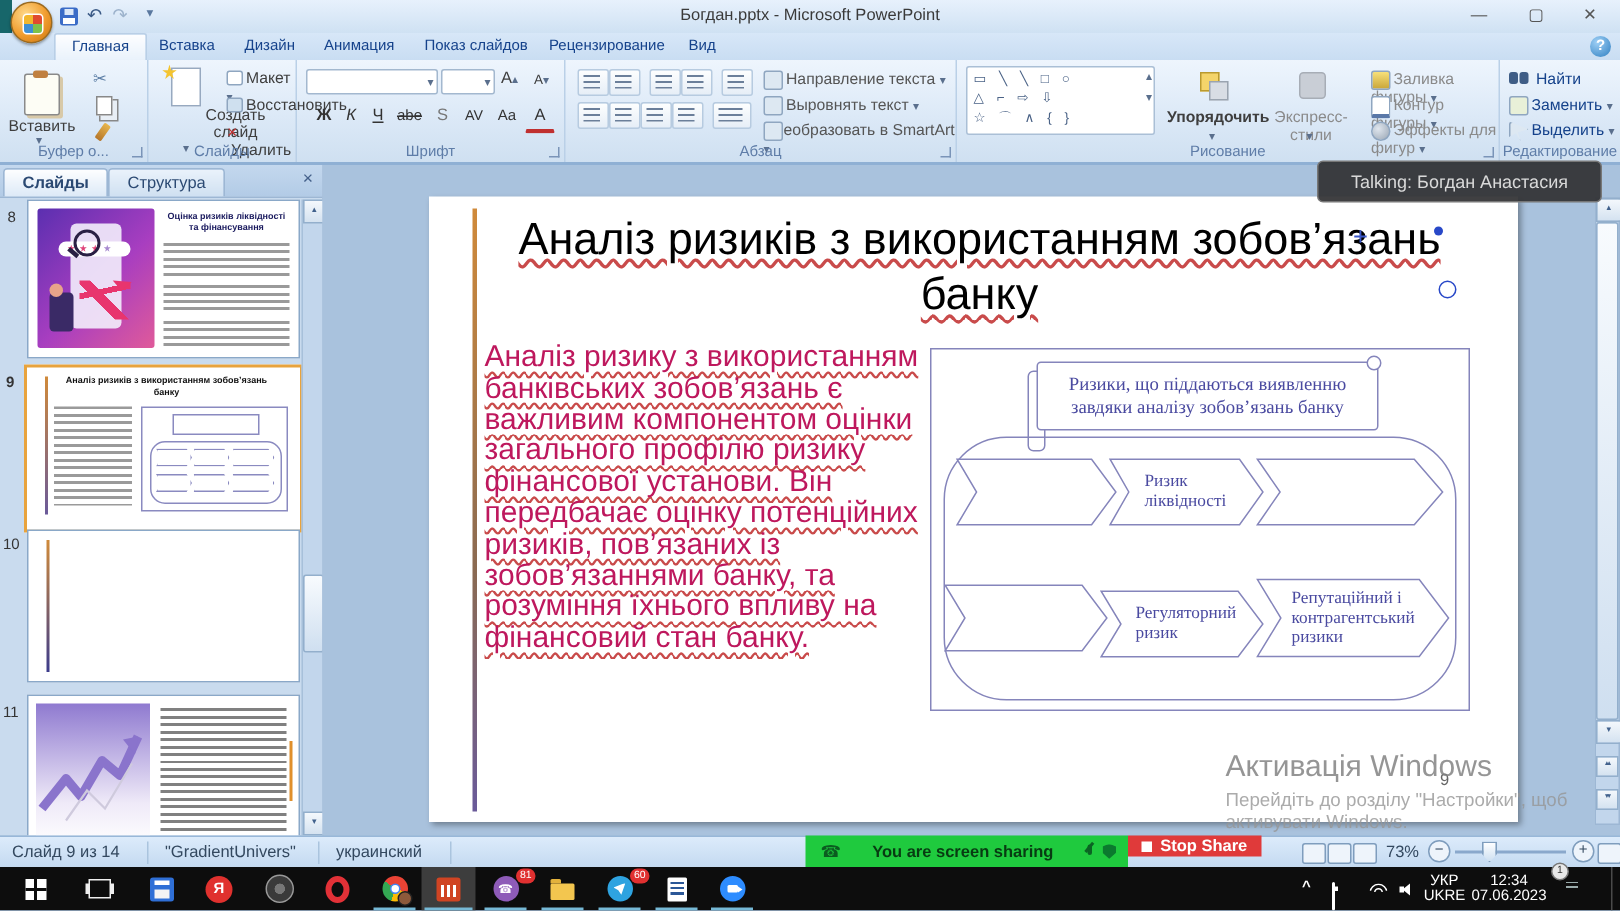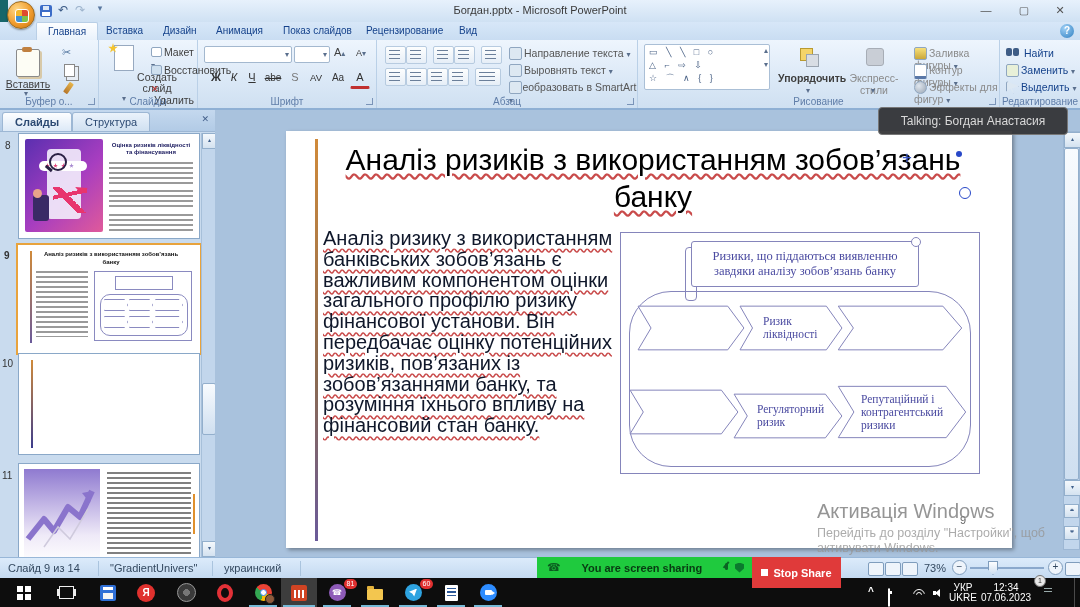--- a/index.html
+++ b/index.html
@@ -56,34 +56,34 @@
   .tnum{position:absolute;font-size:10px;color:#333;}
   .tb{position:absolute;background:repeating-linear-gradient(to bottom,#9a9a9a 0 2px,transparent 2px 5px);}
   .pscroll{position:absolute;left:201px;top:23px;width:13px;height:424px;background:#c2d6ec;border-left:1px solid #a7c0da;}
   .sbtn{position:absolute;left:0;width:13px;height:14px;background:linear-gradient(#f4f8fc,#d4e2f0);border:1px solid #93afcc;font-size:6px;color:#41618c;text-align:center;line-height:13px;}
   .sthumb{position:absolute;left:0;width:12px;background:linear-gradient(#f8fbfe,#cfdff0);border:1px solid #93afcc;border-radius:2px;}
   
   #mainarea{left:215px;top:110px;width:865px;height:447px;background:#a9c2dd;overflow:hidden;}
   #slide{position:absolute;left:71px;top:21px;width:726px;height:417px;background:#fff;box-shadow:2px 2px 4px rgba(0,0,0,.35);}
   .wavy{text-decoration-line:underline;text-decoration-style:wavy;text-decoration-color:#c94b4b;text-decoration-thickness:from-font;text-underline-offset:3px;}
   #slidetitle{position:absolute;left:45px;top:10px;width:644px;text-align:center;font-size:30px;line-height:37px;color:#000;}
-  #slidebody{position:absolute;left:37px;top:97px;width:296px;font-size:20px;line-height:20.8px;color:#0f172a;}
+  #slidebody{position:absolute;left:37px;top:97px;width:296px;font-size:20px;line-height:20.8px;color:#be185d;}
   #diagram{position:absolute;left:334px;top:101px;width:358px;height:240px;border:1px solid #8585bb;background:#fff;}
   .chev{position:absolute;height:46px;}
   .chev svg{position:absolute;left:0;top:0;width:100%;height:100%;}
   .chev .t{position:absolute;left:24px;top:0;right:6px;bottom:0;display:flex;align-items:center;
            font-family:"Liberation Serif",serif;font-size:11.5px;line-height:13px;color:#4a4aa0;}
   .serifd{font-family:"Liberation Serif",serif;color:#4a4aa0;}
   
   #statusbar{left:0;top:557px;width:1080px;height:21px;background:linear-gradient(#dcebfb,#c3d9f0);border-top:1px solid #98b7d8;font-size:11px;color:#33485f;}
   .vsep{position:absolute;top:3px;width:1px;height:15px;background:#aac4de;}
   .viewbtn{position:absolute;top:4px;width:14px;height:12px;border:1px solid #7f9dbd;background:#eef4fb;border-radius:2px;}
   
   #sharebar{left:537px;top:557px;width:215px;height:21px;background:#1fca3e;display:flex;align-items:center;z-index:20;}
-  #stopshare{left:752px;top:557px;width:89px;height:31px;background:#e03a3a;color:#fff;font-size:11px;font-weight:bold;
+  #stopshare{left:752px;top:557px;width:89px;height:14px;background:#e03a3a;color:#fff;font-size:11px;font-weight:bold;
              display:flex;align-items:center;justify-content:center;gap:5px;z-index:20;}
   .i-mic{position:relative;width:6px;height:10px;}
   .i-mic::before{content:"";position:absolute;left:1.5px;top:0;width:3px;height:7px;background:#0b6423;border-radius:2px;}
   .i-mic::after{content:"";position:absolute;left:-1px;top:1px;width:8px;height:1.5px;background:#0b6423;transform:rotate(-50deg);}
   .i-shield{width:9px;height:10px;background:#0b7a2e;clip-path:polygon(50% 0,100% 18%,100% 60%,50% 100%,0 60%,0 18%);}
   .i-stopsq{width:7px;height:7px;background:#fff;}
   
   #taskbar{left:0;top:578px;width:1080px;height:29px;background:#0d0d0d;}
   .tkslot{position:absolute;top:0;width:36px;height:29px;display:flex;align-items:center;justify-content:center;}
   .runline{position:absolute;bottom:0;height:2px;background:#76b9d6;}
@@ -153,21 +153,21 @@
     <span class="rtab" style="left:355px;">Рецензирование</span>
     <span class="rtab" style="left:448px;">Вид</span>
     <span class="abs help-circle">?</span>
   </div>
 
   <div id="ribbon" class="abs">
 
     <div class="grp" style="left:0;width:98px;">
       <div class="abs" style="left:4px;top:3px;width:48px;height:48px;">
         <span class="i-clipboard"></span>
-        <div class="mini" style="position:absolute;top:35px;left:0;width:48px;text-align:center;text-decoration:underline;">Вставить</div>
+        <div class="mini" style="position:absolute;top:35px;left:0;width:48px;text-align:center;">Вставить</div>
         <div class="dd" style="position:absolute;top:46px;left:20px;">▾</div>
       </div>
       <span class="abs" style="left:62px;top:6px;font-size:11px;color:#5b7da5;">✂</span>
       <span class="i-copy" style="left:64px;top:24px;"></span>
       <span class="i-brush" style="left:66px;top:42px;"></span>
       <div class="g-label">Буфер о...</div>
       <span class="launcher"></span>
     </div>
 
     <div class="grp" style="left:99px;width:98px;">

